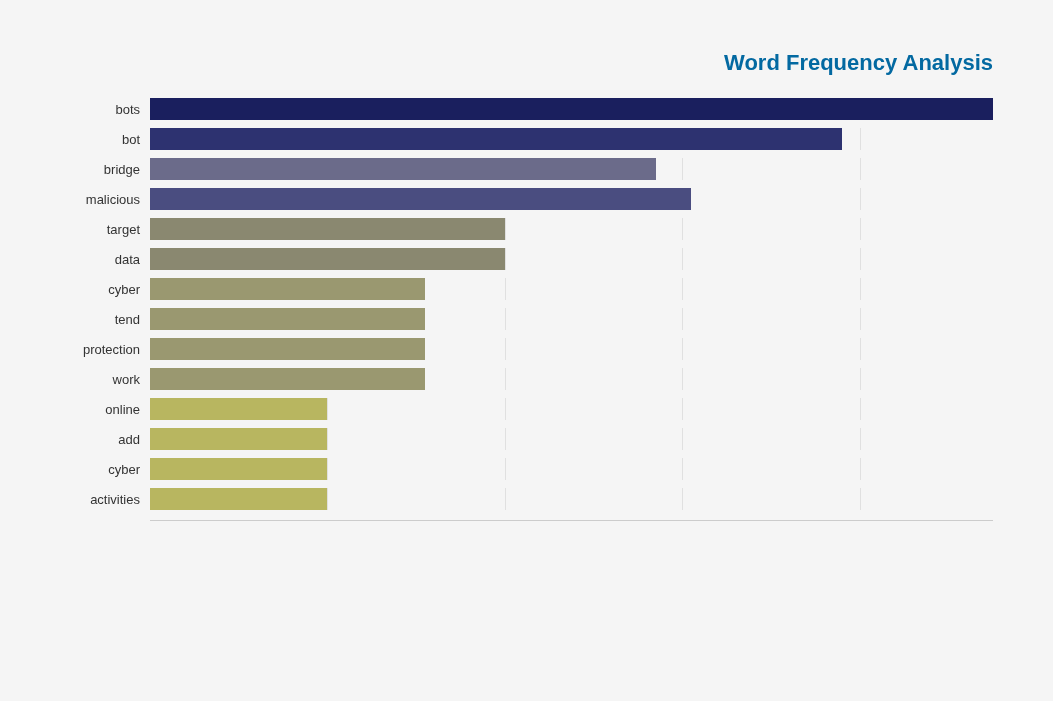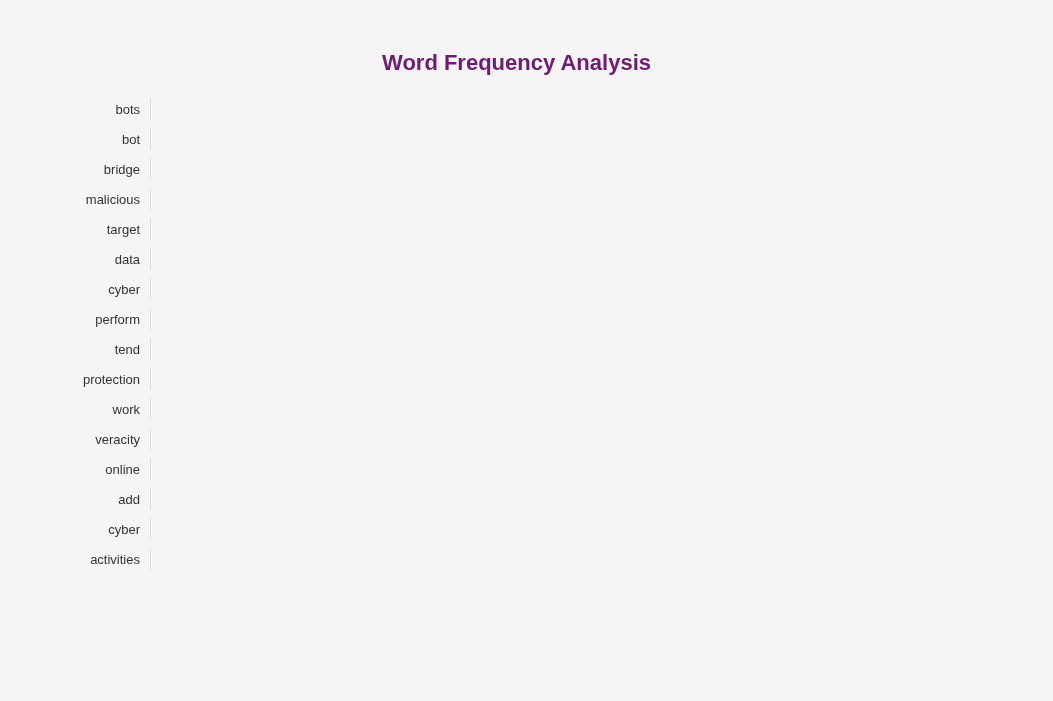--- a/index.html
+++ b/index.html
@@ -12,24 +12,24 @@
       min-height: 100vh;
       padding: 20px;
     }
     .chart-container {
       background: #f5f5f5;
       width: 1053px;
       min-height: 701px;
       padding: 20px 40px 60px 20px;
     }
     .chart-title {
-      text-align: center;
+      text-align: right;
       font-size: 22px;
       font-weight: bold;
-      color: #701a75;
+      color: #0369a1;
       margin-bottom: 20px;
       padding-top: 10px;
     }
     .bar-row {
       display: flex;
       align-items: center;
       margin-bottom: 4px;
       height: 26px;
     }
     .bar-label {
@@ -55,21 +55,21 @@
       position: relative;
       margin-top: 4px;
     }
   </style>
 </head>
 <body>
 
 <div class="chart-container">
   <div class="chart-title">Word Frequency Analysis</div>
 
-  <div style="display: flex; flex-direction: row;">
+  <div style="display: flex; flex-direction: column;">
     <div id="bars-section">
 
     <div class="bar-row">
           <div class="bar-label">bots</div>
           <div class="bar-wrapper" style="position: relative;">
             <div style="position: absolute; left: 21.0526%; top: 0px; bottom: 0px; width: 1px; background: rgb(224, 224, 224); pointer-events: none;"></div>
             <div style="position: absolute; left: 42.1053%; top: 0px; bottom: 0px; width: 1px; background: rgb(224, 224, 224); pointer-events: none;"></div>
             <div style="position: absolute; left: 63.1579%; top: 0px; bottom: 0px; width: 1px; background: rgb(224, 224, 224); pointer-events: none;"></div>
             <div style="position: absolute; left: 84.2105%; top: 0px; bottom: 0px; width: 1px; background: rgb(224, 224, 224); pointer-events: none;"></div>
             <div class="bar" style="width: 100%; background: rgb(26, 31, 94); position: relative; z-index: 1;"></div>
@@ -129,30 +129,20 @@
           <div class="bar-label">cyber</div>
           <div class="bar-wrapper" style="position: relative;">
             <div style="position: absolute; left: 21.0526%; top: 0px; bottom: 0px; width: 1px; background: rgb(224, 224, 224); pointer-events: none;"></div>
             <div style="position: absolute; left: 42.1053%; top: 0px; bottom: 0px; width: 1px; background: rgb(224, 224, 224); pointer-events: none;"></div>
             <div style="position: absolute; left: 63.1579%; top: 0px; bottom: 0px; width: 1px; background: rgb(224, 224, 224); pointer-events: none;"></div>
             <div style="position: absolute; left: 84.2105%; top: 0px; bottom: 0px; width: 1px; background: rgb(224, 224, 224); pointer-events: none;"></div>
             <div class="bar" style="width: 32.6316%; background: rgb(154, 152, 112); position: relative; z-index: 1;"></div>
           </div>
         </div>
         <div class="bar-row">
-          <div class="bar-label">perform</div>
-          <div class="bar-wrapper" style="position: relative;">
-            <div style="position: absolute; left: 21.0526%; top: 0px; bottom: 0px; width: 1px; background: rgb(224, 224, 224); pointer-events: none;"></div>
-            <div style="position: absolute; left: 42.1053%; top: 0px; bottom: 0px; width: 1px; background: rgb(224, 224, 224); pointer-events: none;"></div>
-            <div style="position: absolute; left: 63.1579%; top: 0px; bottom: 0px; width: 1px; background: rgb(224, 224, 224); pointer-events: none;"></div>
-            <div style="position: absolute; left: 84.2105%; top: 0px; bottom: 0px; width: 1px; background: rgb(224, 224, 224); pointer-events: none;"></div>
-            <div class="bar" style="width: 32.6316%; background: rgb(154, 152, 112); position: relative; z-index: 1;"></div>
-          </div>
-        </div>
-        <div class="bar-row">
           <div class="bar-label">tend</div>
           <div class="bar-wrapper" style="position: relative;">
             <div style="position: absolute; left: 21.0526%; top: 0px; bottom: 0px; width: 1px; background: rgb(224, 224, 224); pointer-events: none;"></div>
             <div style="position: absolute; left: 42.1053%; top: 0px; bottom: 0px; width: 1px; background: rgb(224, 224, 224); pointer-events: none;"></div>
             <div style="position: absolute; left: 63.1579%; top: 0px; bottom: 0px; width: 1px; background: rgb(224, 224, 224); pointer-events: none;"></div>
             <div style="position: absolute; left: 84.2105%; top: 0px; bottom: 0px; width: 1px; background: rgb(224, 224, 224); pointer-events: none;"></div>
             <div class="bar" style="width: 32.6316%; background: rgb(154, 152, 112); position: relative; z-index: 1;"></div>
           </div>
         </div>
         <div class="bar-row">
@@ -166,30 +156,20 @@
           </div>
         </div>
         <div class="bar-row">
           <div class="bar-label">work</div>
           <div class="bar-wrapper" style="position: relative;">
             <div style="position: absolute; left: 21.0526%; top: 0px; bottom: 0px; width: 1px; background: rgb(224, 224, 224); pointer-events: none;"></div>
             <div style="position: absolute; left: 42.1053%; top: 0px; bottom: 0px; width: 1px; background: rgb(224, 224, 224); pointer-events: none;"></div>
             <div style="position: absolute; left: 63.1579%; top: 0px; bottom: 0px; width: 1px; background: rgb(224, 224, 224); pointer-events: none;"></div>
             <div style="position: absolute; left: 84.2105%; top: 0px; bottom: 0px; width: 1px; background: rgb(224, 224, 224); pointer-events: none;"></div>
             <div class="bar" style="width: 32.6316%; background: rgb(154, 152, 112); position: relative; z-index: 1;"></div>
-          </div>
-        </div>
-        <div class="bar-row">
-          <div class="bar-label">veracity</div>
-          <div class="bar-wrapper" style="position: relative;">
-            <div style="position: absolute; left: 21.0526%; top: 0px; bottom: 0px; width: 1px; background: rgb(224, 224, 224); pointer-events: none;"></div>
-            <div style="position: absolute; left: 42.1053%; top: 0px; bottom: 0px; width: 1px; background: rgb(224, 224, 224); pointer-events: none;"></div>
-            <div style="position: absolute; left: 63.1579%; top: 0px; bottom: 0px; width: 1px; background: rgb(224, 224, 224); pointer-events: none;"></div>
-            <div style="position: absolute; left: 84.2105%; top: 0px; bottom: 0px; width: 1px; background: rgb(224, 224, 224); pointer-events: none;"></div>
-            <div class="bar" style="width: 21.0526%; background: rgb(184, 182, 96); position: relative; z-index: 1;"></div>
           </div>
         </div>
         <div class="bar-row">
           <div class="bar-label">online</div>
           <div class="bar-wrapper" style="position: relative;">
             <div style="position: absolute; left: 21.0526%; top: 0px; bottom: 0px; width: 1px; background: rgb(224, 224, 224); pointer-events: none;"></div>
             <div style="position: absolute; left: 42.1053%; top: 0px; bottom: 0px; width: 1px; background: rgb(224, 224, 224); pointer-events: none;"></div>
             <div style="position: absolute; left: 63.1579%; top: 0px; bottom: 0px; width: 1px; background: rgb(224, 224, 224); pointer-events: none;"></div>
             <div style="position: absolute; left: 84.2105%; top: 0px; bottom: 0px; width: 1px; background: rgb(224, 224, 224); pointer-events: none;"></div>
             <div class="bar" style="width: 21.0526%; background: rgb(184, 182, 96); position: relative; z-index: 1;"></div>

